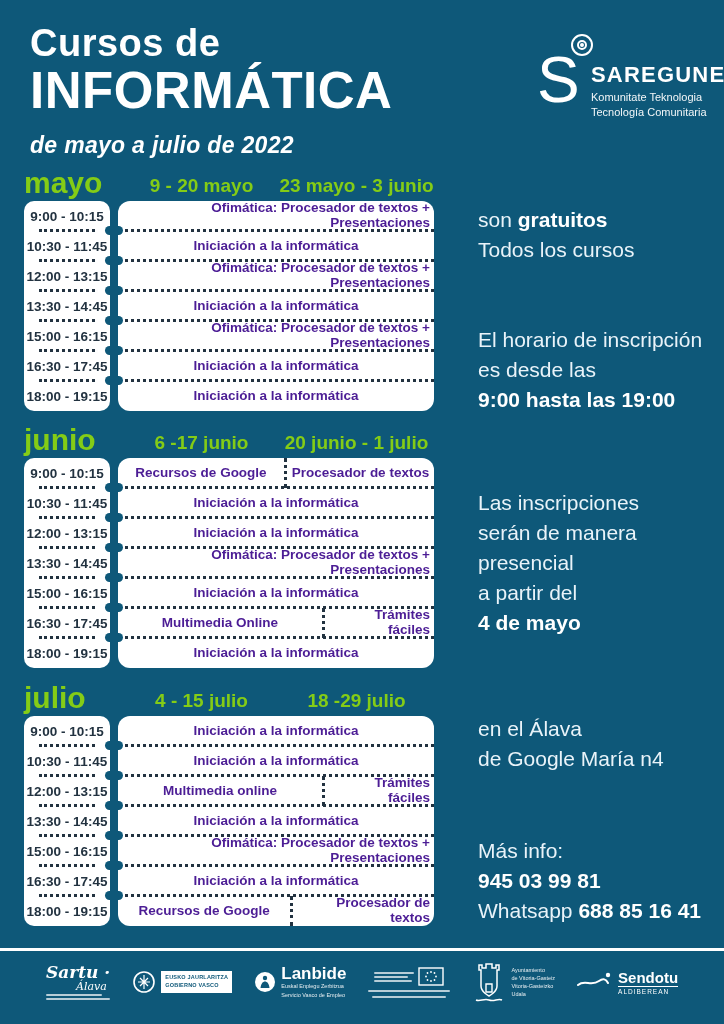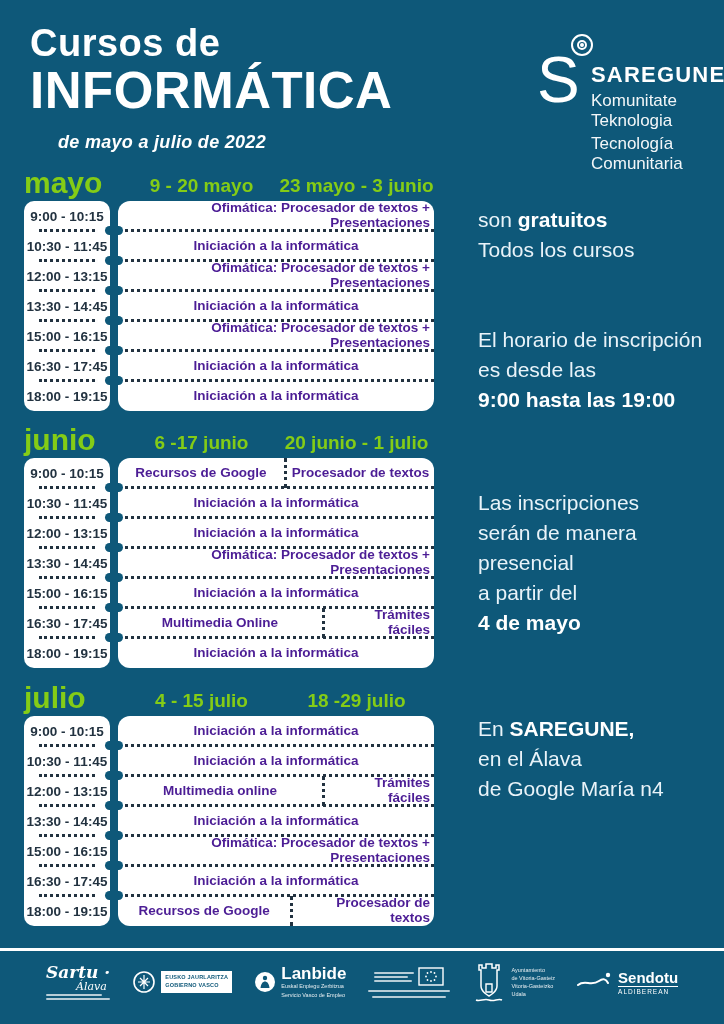--- a/index.html
+++ b/index.html
@@ -3,32 +3,32 @@
 <meta charset="utf-8">
 <style>
   html,body{margin:0;padding:0;background:#0e5879;}
   .poster{position:relative;width:724px;height:1024px;background:#0e5879;
           font-family:"Liberation Sans",sans-serif;overflow:hidden;padding-left:45px;}
 
   
   .title-block{position:absolute;left:30px;top:22px;color:#fff;}
   .t1{font-size:38px;font-weight:700;letter-spacing:.5px;}
   .t2{font-size:51px;font-weight:800;letter-spacing:.5px;margin-top:-4px;}
-  .subtitle{font-size:18px;font-style:italic;font-weight:600;margin-top:12px;letter-spacing:.3px;margin-left:28px;}
+  .subtitle{font-size:23px;font-style:italic;font-weight:600;margin-top:12px;letter-spacing:.3px;}
 
   .brand{position:absolute;left:537px;top:34px;color:#fff;width:170px;height:90px;}
   .brand-s{position:absolute;left:0;top:14px;font-size:64px;font-weight:500;line-height:1;}
   .brand-spiral{position:absolute;left:34px;top:0;width:22px;height:22px;border:2px solid #fff;
                 border-radius:50%;box-sizing:border-box;display:flex;align-items:center;justify-content:center;}
   .brand-spiral::before{content:"";width:10px;height:10px;border:2px solid #fff;border-radius:50%;
                 box-sizing:border-box;display:flex;align-items:center;justify-content:center;}
   .brand-spiral i{position:absolute;width:4px;height:4px;background:#fff;border-radius:50%;}
   .brand-text{position:absolute;left:54px;top:28px;}
   .brand-name{font-size:22px;font-weight:700;letter-spacing:1.2px;}
-  .brand-tag{font-size:17px;margin-top:3px;opacity:.95;}
+  .brand-tag{font-size:11px;margin-top:3px;opacity:.95;}
 
   
   .month{position:absolute;left:24px;width:410px;}
   .m-mayo{top:168px;} .m-junio{top:425px;} .m-julio{top:683px;}
   .month-header{display:flex;align-items:flex-end;color:#84cc16;height:30px;}
   .month-name{width:100px;font-size:30px;font-weight:800;line-height:1;}
   .period{flex:1;text-align:center;font-size:19px;font-weight:700;padding-bottom:1px;}
   .schedule{display:flex;gap:8px;margin-top:3px;}
   .time-col{width:86px;background:#fff;border-radius:10px;overflow:hidden;}
   .time-cell{height:30px;position:relative;display:flex;align-items:center;justify-content:center;
@@ -240,25 +240,29 @@
 
   <aside class="note n-insc">
     <div>Las inscripciones</div>
     <div>serán de manera</div>
     <div>presencial</div>
     <div>a partir del</div>
     <div><b>4 de mayo</b></div>
   </aside>
 
   <aside class="note n-loc">
-    <div><span>En </span><b>SAREGUNE,</b></div>
     <div>en el Álava</div>
     <div>de Google María n4</div>
   </aside>
 
+  <aside class="note n-info">
+    <div>Más info:</div>
+    <div><b>945 03 99 81</b></div>
+    <div><span></span><span>Whatsapp </span><b>688 85 16 41</b></div>
+  </aside>
 
   <div class="footer-rule"></div>
   <div class="logos">
 
     <div class="logo sartu">
       <div class="sartu-name">Sartu ·</div>
       <div class="sartu-alava">Álava</div>
       <div class="microbar" style="width:56px"></div>
       <div class="microbar" style="width:64px"></div>
     </div>

